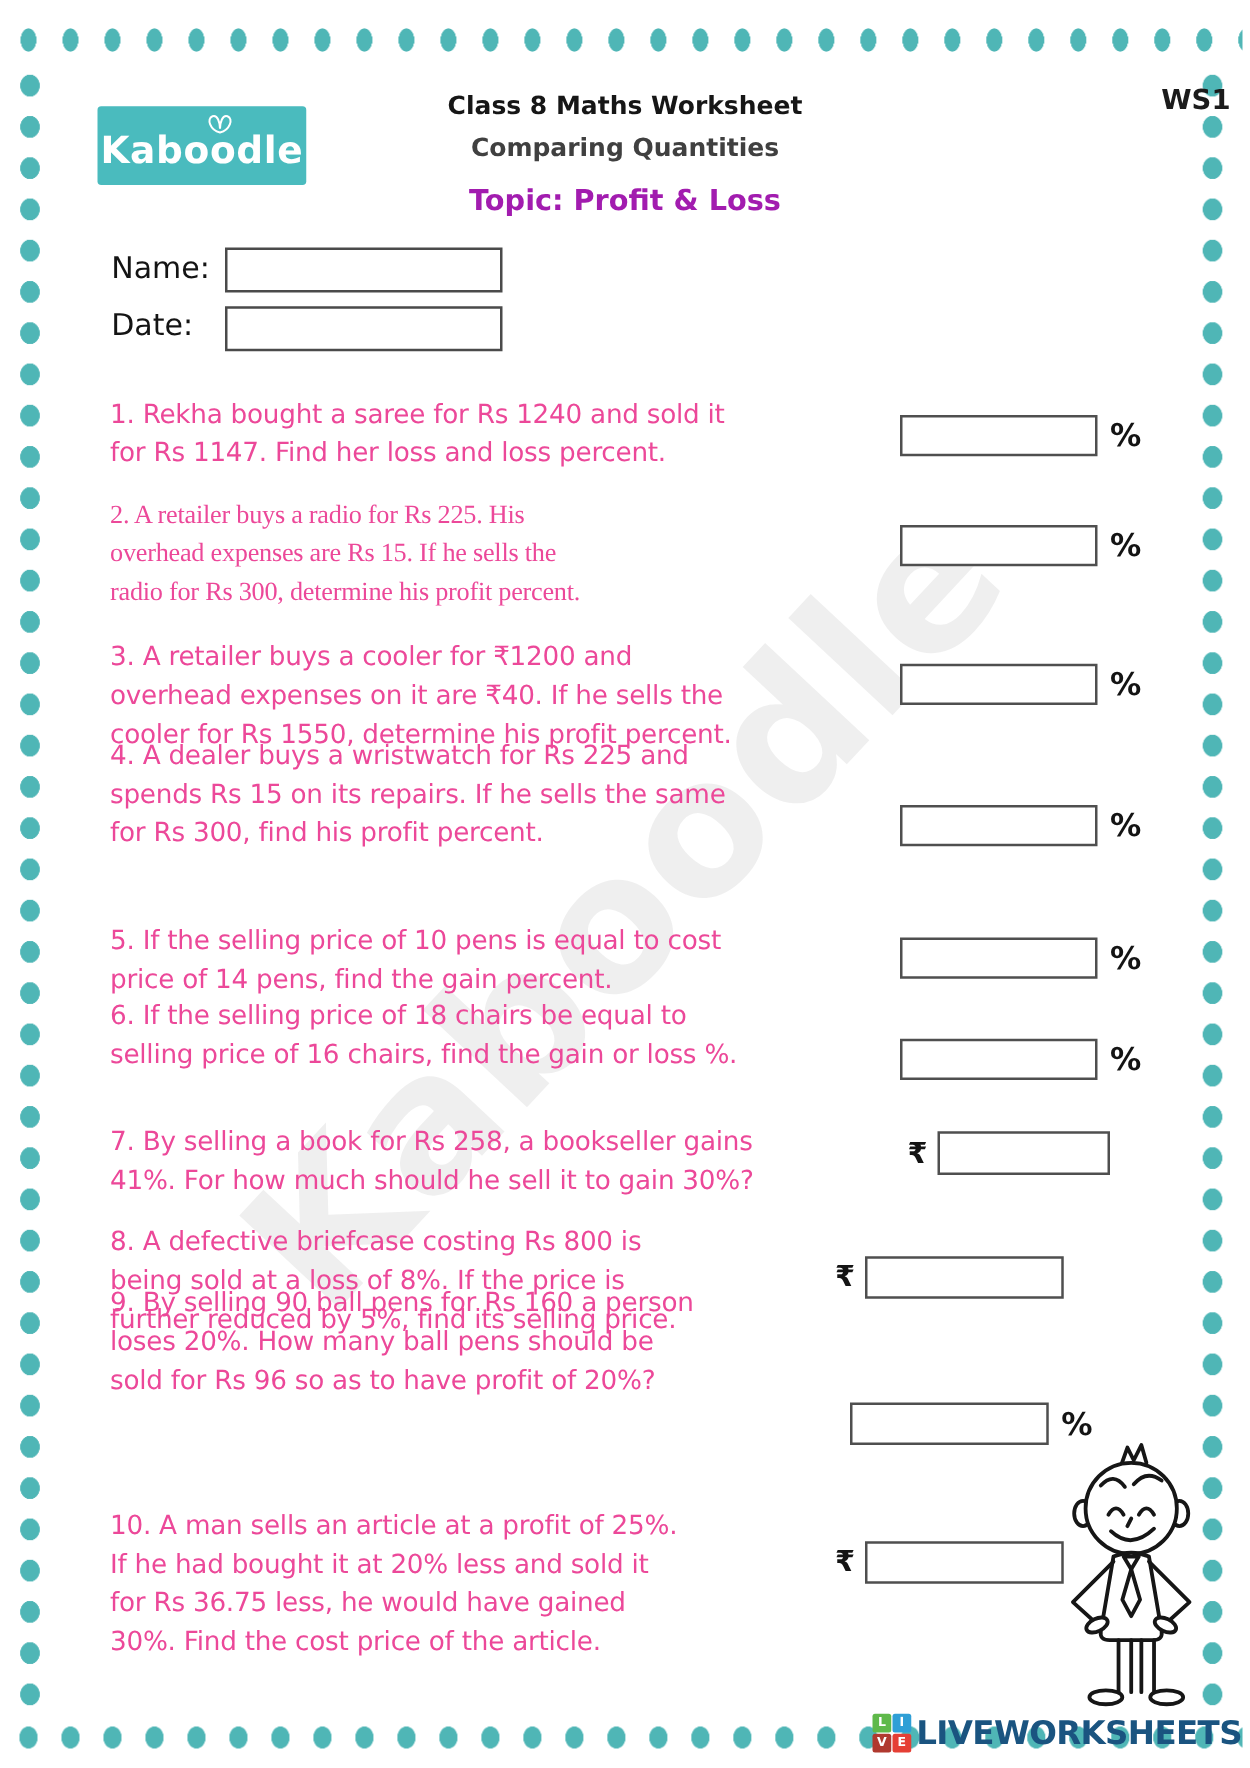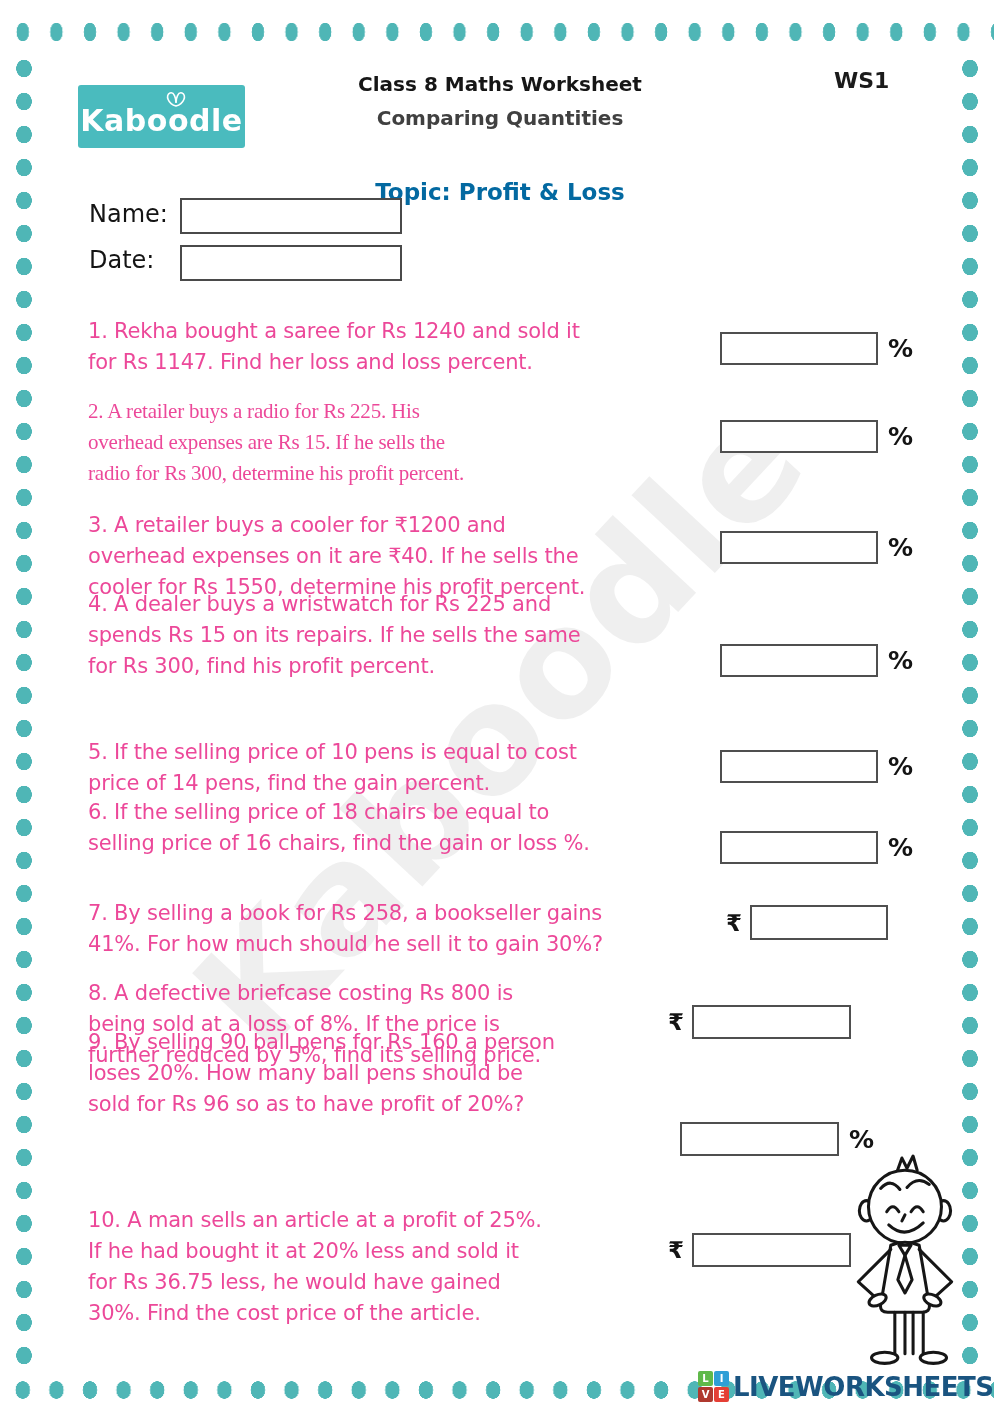--- a/index.html
+++ b/index.html
@@ -29,22 +29,22 @@
   
   .logo{position:absolute;left:78px;top:85px;width:167px;height:63px;background:#4ABBBE;
     border-radius:3px;z-index:2;display:flex;align-items:flex-end;justify-content:center;}
   .logo-text{color:#fff;font-size:30px;font-weight:600;line-height:1;padding-bottom:12px;letter-spacing:0.5px;}
   .butterfly{position:absolute;left:86px;top:5px;}
 
   
   .hline{position:absolute;left:250px;width:500px;text-align:center;z-index:2;}
   .h-sub{top:72px;font-size:20px;font-weight:bold;color:#161616;}
   .h-title{top:106px;font-size:20px;font-weight:bold;color:#404040;}
-  .h-topic{top:148px;font-size:23px;font-weight:bold;color:#0369a1;margin-top:31px;}
-  .ws-code{position:absolute;left:834px;top:68px;font-size:22px;font-weight:bold;z-index:2;}
+  .h-topic{top:148px;font-size:23px;font-weight:bold;color:#a21caf;}
+  .ws-code{position:absolute;left:929px;top:68px;font-size:22px;font-weight:bold;z-index:2;}
 
   
   .field-label{position:absolute;left:89px;font-size:24px;color:#141414;z-index:2;}
   .fl-name{top:200px;} .fl-date{top:246px;}
   .field-input{position:absolute;left:180px;width:206px;height:32px;border:2px solid #4a4a4a;
     background:#fff;z-index:2;font-size:20px;padding:0 6px;font-family:inherit;}
   .fi-name{top:198px;} .fi-date{top:245px;}
 
   
   .q{position:absolute;left:88px;width:680px;font-size:21px;line-height:31px;color:#ec4899;

